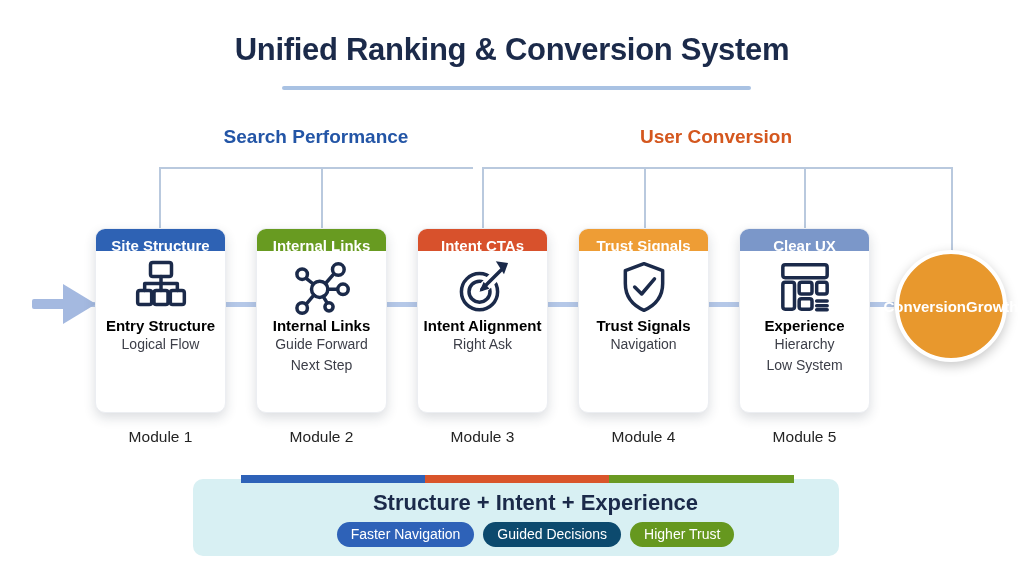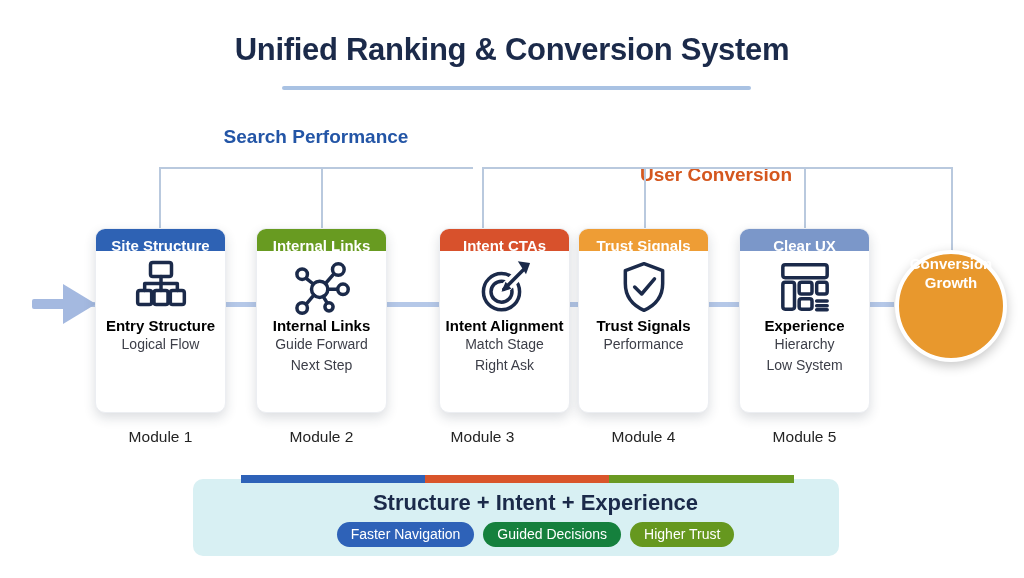--- a/index.html
+++ b/index.html
@@ -36,21 +36,21 @@
   .card-icon{display:block;margin:8px auto 0;width:56px;height:56px;}
   .card-title{margin-top:2px;text-align:center;font-size:15px;font-weight:bold;color:#000000;}
   .card-line{text-align:center;font-size:14px;color:#3c3e48;line-height:21px;}
 
   .caption{position:absolute;top:428px;width:131px;text-align:center;
            font-size:15.5px;color:#242424;z-index:2;}
 
   .result-circle{position:absolute;left:895px;top:250px;width:104px;height:104px;
                  border-radius:50%;border:4px solid #ffffff;z-index:2;
                  box-shadow:0 4px 12px rgba(0,0,0,0.22);
-                 display:flex;flex-direction:column;align-items:center;justify-content:flex-start;
+                 display:flex;flex-direction:row;align-items:center;justify-content:center;
                  color:#ffffff;font-size:15px;font-weight:bold;line-height:19px;}
 
   .banner{position:absolute;left:193px;top:479px;width:646px;height:77px;
           border-radius:10px;z-index:2;box-sizing:border-box;padding-left:39px;}
   .tri-bar{position:absolute;left:241px;top:475px;width:553px;height:8px;
            display:flex;z-index:3;}
   .tri-bar div{height:100%;}
   .tri-seg-1{width:184px;} .tri-seg-2{width:184px;} .tri-seg-3{width:185px;}
   .banner-title{margin:0;padding-top:11px;text-align:center;font-size:22px;
                 font-weight:bold;color:#1b2a4a;}
@@ -59,21 +59,21 @@
 </style>
 </head>
 <body>
 
 <div class="stage">
 
   <h1 class="page-title">Unified Ranking &amp; Conversion System</h1>
   <div class="title-underline"></div>
 
   <div class="section-label sp" style="color: rgb(35, 85, 166);">Search Performance</div>
-  <div class="section-label uc" style="color: rgb(212, 87, 30); margin-top: 38px;">User Conversion</div>
+  <div class="section-label uc" style="color: rgb(212, 87, 30);">User Conversion</div>
 
   <div class="bracket bh" style="left:160px;width:313px;"></div>
   <div class="bracket bh" style="left:483px;width:470px;"></div>
   <div class="bracket bv" style="left:159px;"></div>
   <div class="bracket bv" style="left:321px;"></div>
   <div class="bracket bv" style="left:482px;"></div>
   <div class="bracket bv" style="left:644px;"></div>
   <div class="bracket bv" style="left:804px;"></div>
   <div class="bracket bv" style="left:951px;height:87px;"></div>
 
@@ -103,44 +103,43 @@
       <circle cx="30" cy="41" r="3.5"></circle>
       <circle cx="7" cy="42" r="4.5"></circle>
       <circle cx="7" cy="13" r="4.5"></circle>
       <path d="M27 21 L34 13 M29 26 L37 26 M25 32 L28 37 M17 31 L11 38 M16 21 L11 17"></path>
     </svg>
     <div class="card-title">Internal Links</div>
     <div class="card-line">Guide Forward</div>
     <div class="card-line">Next Step</div>
   </div>
 
-  <div class="card" style="left:417px;margin-left:22px;">
+  <div class="card" style="left:417px;">
     <div class="card-header" style="background: rgb(216, 81, 44);">Intent CTAs</div>
     <svg class="card-icon" viewBox="0 0 48 48" fill="none" stroke="#1b2a4a" stroke-width="3" stroke-linecap="round" stroke-linejoin="round">
       <circle cx="21" cy="28" r="15.5"></circle>
       <circle cx="21" cy="28" r="9"></circle>
       <circle cx="21" cy="28" r="2.8" fill="#1b2a4a" stroke="none"></circle>
       <path d="M21 28 L42 7" stroke="#ffffff" stroke-width="9"></path>
       <path d="M23 26 L40 9"></path>
       <polygon points="21,28 29.5,25.5 24.5,19.5" fill="#1b2a4a" stroke="none"></polygon>
       <polygon points="35,2 45.5,3.5 42,13" fill="#1b2a4a" stroke="none"></polygon>
     </svg>
     <div class="card-title">Intent Alignment</div>
-    <div class="card-line">Match Stage</div>
     <div class="card-line">Right Ask</div>
   </div>
 
   <div class="card" style="left:578px;">
     <div class="card-header" style="background: rgb(238, 157, 53);">Trust Signals</div>
     <svg class="card-icon" viewBox="0 0 48 48" fill="none" stroke="#1b2a4a" stroke-width="3" stroke-linecap="round" stroke-linejoin="round">
       <path d="M24 4 L40 10 V21 C40 33 33 40 24 44 C15 40 8 33 8 21 V10 Z"></path>
       <path d="M16 24 L22 30 L33 17"></path>
     </svg>
     <div class="card-title">Trust Signals</div>
-    <div class="card-line">Performance</div>
+    <div class="card-line">Navigation</div>
   </div>
 
   <div class="card" style="left:739px;">
     <div class="card-header" style="background: rgb(123, 151, 201);">Clear UX</div>
     <svg class="card-icon" viewBox="0 0 48 48" fill="none" stroke="#1b2a4a" stroke-width="3" stroke-linecap="round" stroke-linejoin="round">
       <rect x="5" y="5" width="38" height="11" rx="2"></rect>
       <rect x="5" y="20" width="10" height="23" rx="2"></rect>
       <rect x="19" y="20" width="11" height="10" rx="2"></rect>
       <rect x="34" y="20" width="9" height="10" rx="2"></rect>
       <rect x="19" y="34" width="11" height="9" rx="2"></rect>
@@ -159,21 +158,21 @@
 
   <div class="result-circle" style="background: rgb(232, 152, 45);">
     <span>Conversion</span>
     <span>Growth</span>
   </div>
 
   <div class="banner" style="background: rgb(216, 240, 243);">
     <div class="banner-title">Structure + Intent + Experience</div>
     <div class="pill-row">
       <span class="pill" style="background: rgb(46, 98, 184);">Faster Navigation</span>
-      <span class="pill" style="background: #15803d;">Guided Decisions</span>
+      <span class="pill" style="background: #0c4a6e;">Guided Decisions</span>
       <span class="pill" style="background: rgb(102, 152, 31);">Higher Trust</span>
     </div>
   </div>
   <div class="tri-bar">
     <div class="tri-seg-1" style="background: rgb(46, 98, 184);"></div>
     <div class="tri-seg-2" style="background: rgb(217, 85, 43);"></div>
     <div class="tri-seg-3" style="background: rgb(106, 154, 34);"></div>
   </div>
 
 </div>

